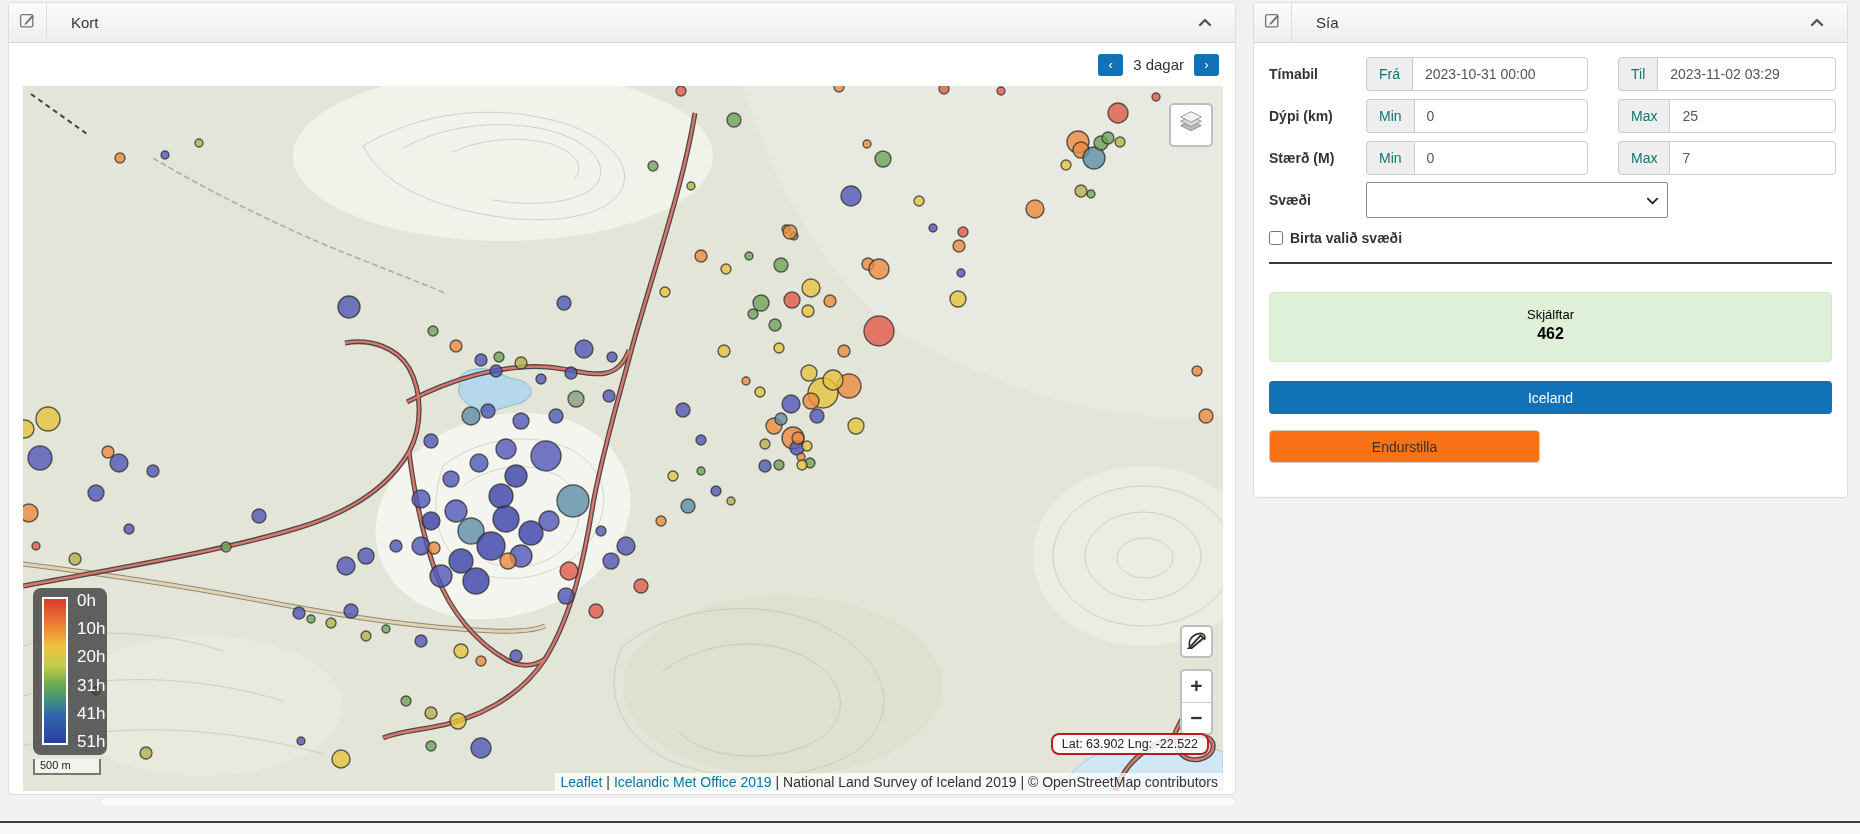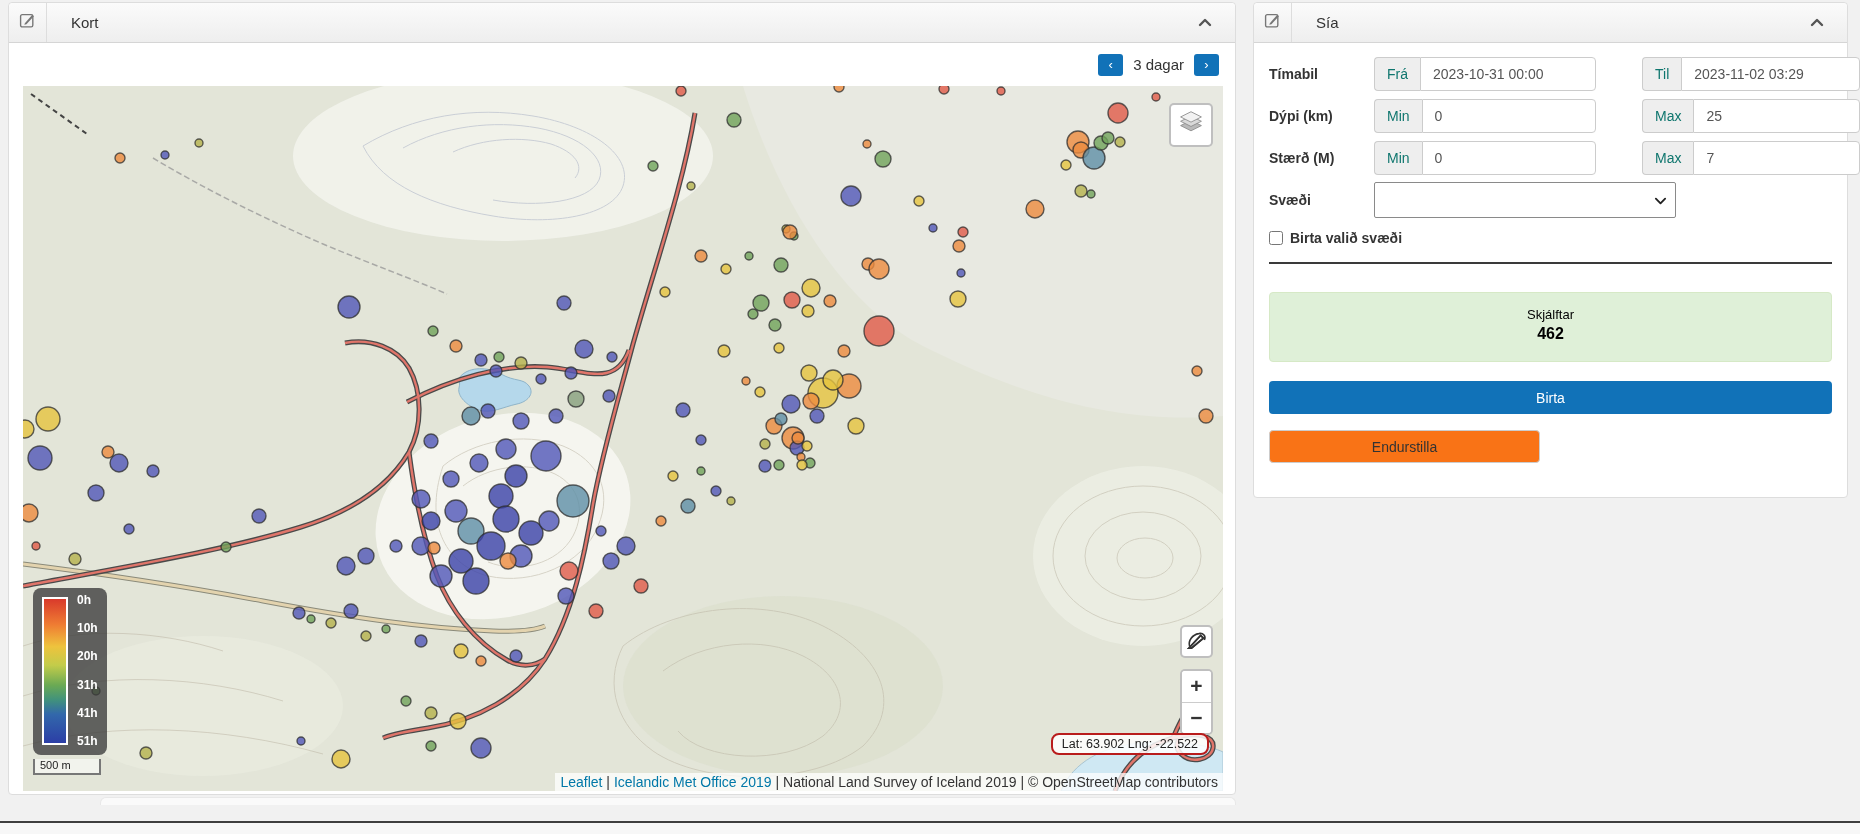--- a/index.html
+++ b/index.html
@@ -41,40 +41,40 @@
   #zoom-in { border-bottom:1px solid #ccc; border-radius:3px 3px 0 0; }
   #zoom-out { border-radius:0 0 3px 3px; }
 
   
   #legend { position:absolute; left:10px; top:502px; width:74px; height:167px;
     background:rgba(58,58,58,.78); border-radius:8px; }
   #legend-bar { position:absolute; left:9px; top:9px; width:26px; height:148px;
     border:2px solid #fff; }
   #legend-labels { position:absolute; left:44px; top:6px; height:154px; display:flex;
     flex-direction:column; justify-content:space-between; }
-  #legend-labels span { color:#fff; font-size:12px; font-weight:bold; line-height:13px; }
+  #legend-labels span { color:#fff; font-size:17px; font-weight:normal; line-height:13px; }
 
   
   #scale { position:absolute; left:10px; bottom:16px; width:68px; height:16px;
     background:rgba(255,255,255,.55); border:2px solid #777; border-top:none;
     font-size:11px; line-height:13px; padding-left:5px; color:#222; }
 
   
   #coords { position:absolute; right:14px; bottom:36px; background:rgba(255,255,255,.85);
     border:2px solid #b91c1c; border-radius:8px; padding:2px 9px; font-size:12.5px; color:#222; }
 
   
   #attribution { position:absolute; right:0; bottom:0; background:rgba(255,255,255,.75);
     padding:1px 5px; font-size:14px; color:#333; white-space:nowrap; }
   #attribution .lnk { color:#0078a8; text-decoration:none; cursor:pointer; }
 
   
   #filter-body { padding:13px 15px 0 15px; }
   .frow { display:grid; grid-template-columns:97px 222px 30px 218px; align-items:center;
-    margin-bottom:7px; height:35px;gap:8px; }
+    margin-bottom:7px; height:35px; }
   .flabel { font-size:14px; font-weight:bold; color:#333; align-self:center; }
   .igroup { display:flex; height:34px; width:100%; }
   .iaddon { display:flex; align-items:center; padding:0 12px; background:#eee;
     border:1px solid #ccc; border-right:none; border-radius:4px 0 0 4px;
     font-size:14px; color:#0f766e; }
   .itext { flex:1; min-width:0; border:1px solid #ccc; border-radius:0 4px 4px 0;
     padding:0 12px; font-size:14px; color:#555; font-family:"Liberation Sans",sans-serif; }
 
   .select-wrap { position:relative; width:302px; height:36px; }
   .select-wrap select { width:100%; height:100%; border:1px solid #8a8a8a; border-radius:2px;
@@ -481,20 +481,20 @@
       <label for="birta-chk">Birta valið svæði</label>
     </div>
 
     <div class="divider"></div>
 
     <div id="result-box" style="background: rgb(223, 240, 216); border-color: rgb(214, 233, 198); color: #000000;">
       <div id="result-label">Skjálftar</div>
       <div id="result-value">462</div>
     </div>
 
-    <button id="teikna-btn" style="background: rgb(17, 114, 184);">Birta</button>
+    <button id="teikna-btn" style="background: rgb(17, 114, 184);">Iceland</button>
     <button id="reset-btn">Endurstilla</button>
   </div>
 </div>
 
 <div id="next-card-edge"></div>
 <div id="bottom-rule"></div>
 <div id="below-rule"></div>
 
 </body></html>

